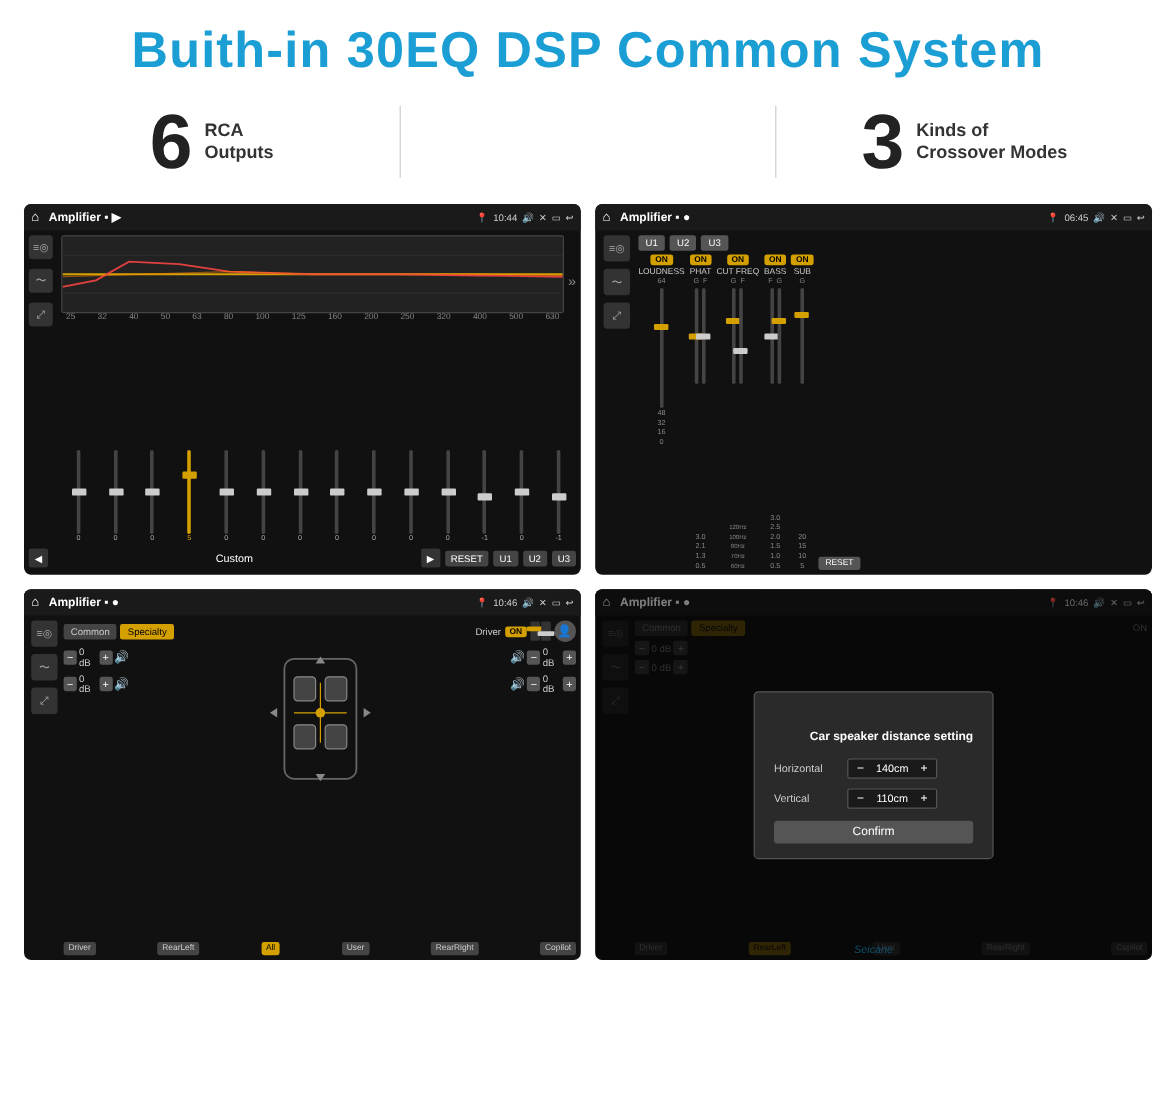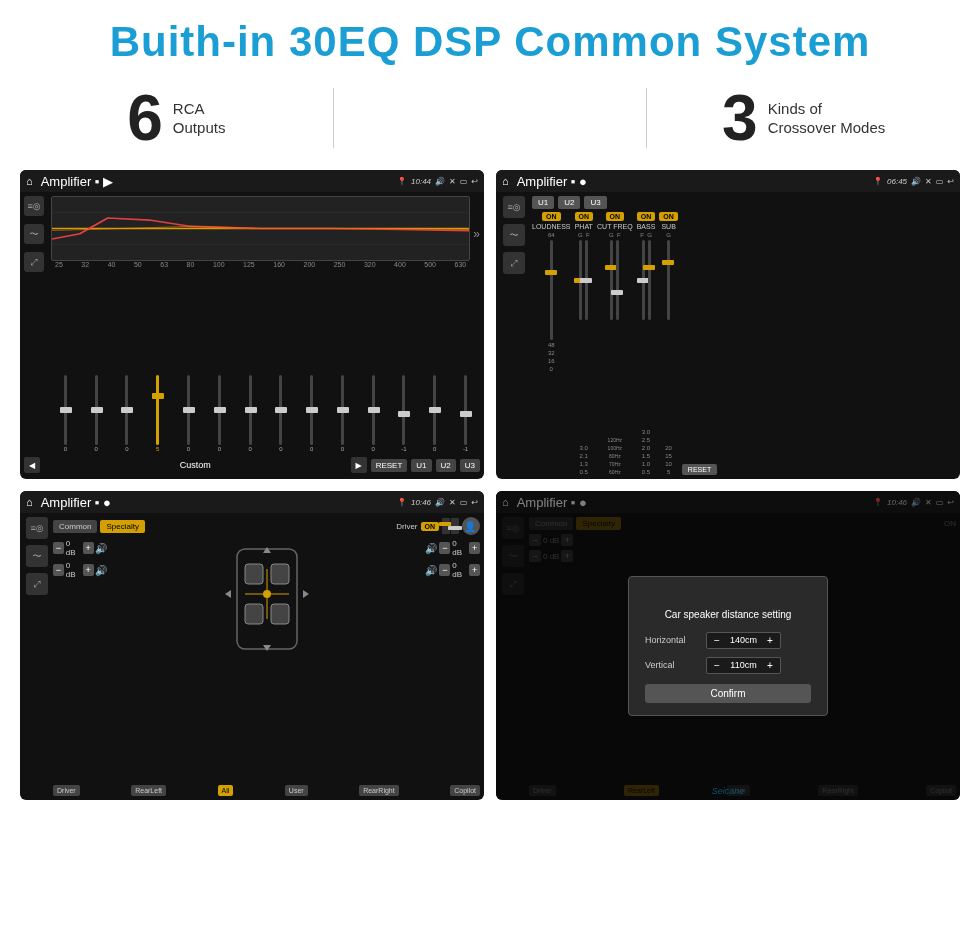--- a/index.html
+++ b/index.html
@@ -41,21 +41,21 @@
     .stat-number {
       font-size: 64px;
       font-weight: 900;
       color: #222;
       line-height: 1;
     }
     .stat-text {
       font-size: 15px;
       color: #333;
       line-height: 1.3;
-      font-weight: 400;
+      font-weight: 700;
     }
     .stat-divider {
       width: 1px;
       height: 60px;
       background: #ccc;
       margin: 0 20px;
     }
 
     
     .screenshots-grid {
@@ -84,37 +84,37 @@
       padding: 3px 6px;
       height: 22px;
       gap: 4px;
     }
     .top-bar-home {
       font-size: 11px;
       color: #fff;
       margin-right: 4px;
     }
     .top-bar-title {
-      font-size: 13px;
-      color: #fff;
-      flex: 1;
+      font-size: 10px;
+      color: #fff;
+      flex: 1;
+      font-weight: bold;
     }
     .top-bar-icons {
       display: flex;
       gap: 4px;
       align-items: center;
     }
     .top-bar-icons span {
       font-size: 8px;
       color: #ccc;
     }
     .top-bar-time {
       font-size: 9px;
       color: #fff;
-      font-style: italic;
     }
 
     
     .screen1-content {
       flex: 1;
       display: flex;
       flex-direction: column;
       padding: 4px;
       gap: 3px;
     }
@@ -433,23 +433,23 @@
     .dialog-box {
       background: #2a2a2a;
       border: 1px solid #555;
       border-radius: 4px;
       padding: 12px 16px;
       width: 200px;
     }
     .dialog-title {
       font-size: 10px;
       color: #fff;
-      text-align: center;
+      text-align: right;
       margin-bottom: 12px;
-      font-weight: normal;
+      font-weight: bold;
       margin-top: 20px;
     }
     .dialog-row {
       display: flex;
       align-items: center;
       gap: 6px;
       margin-bottom: 8px;
     }
     .dialog-row-label {
       font-size: 9px;

